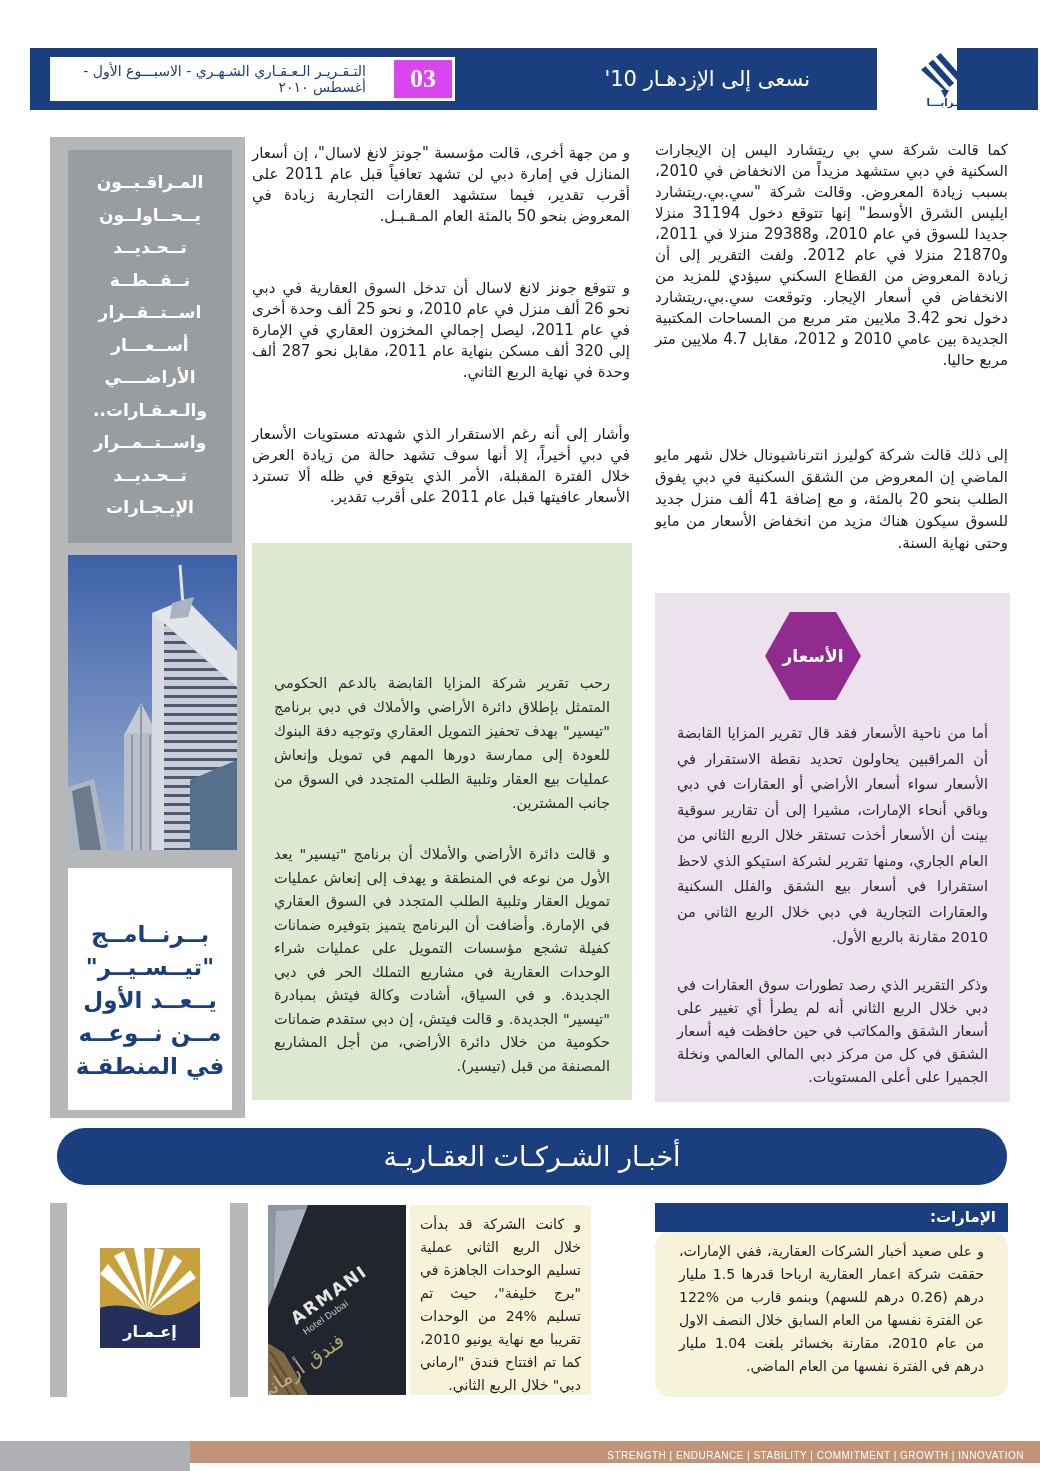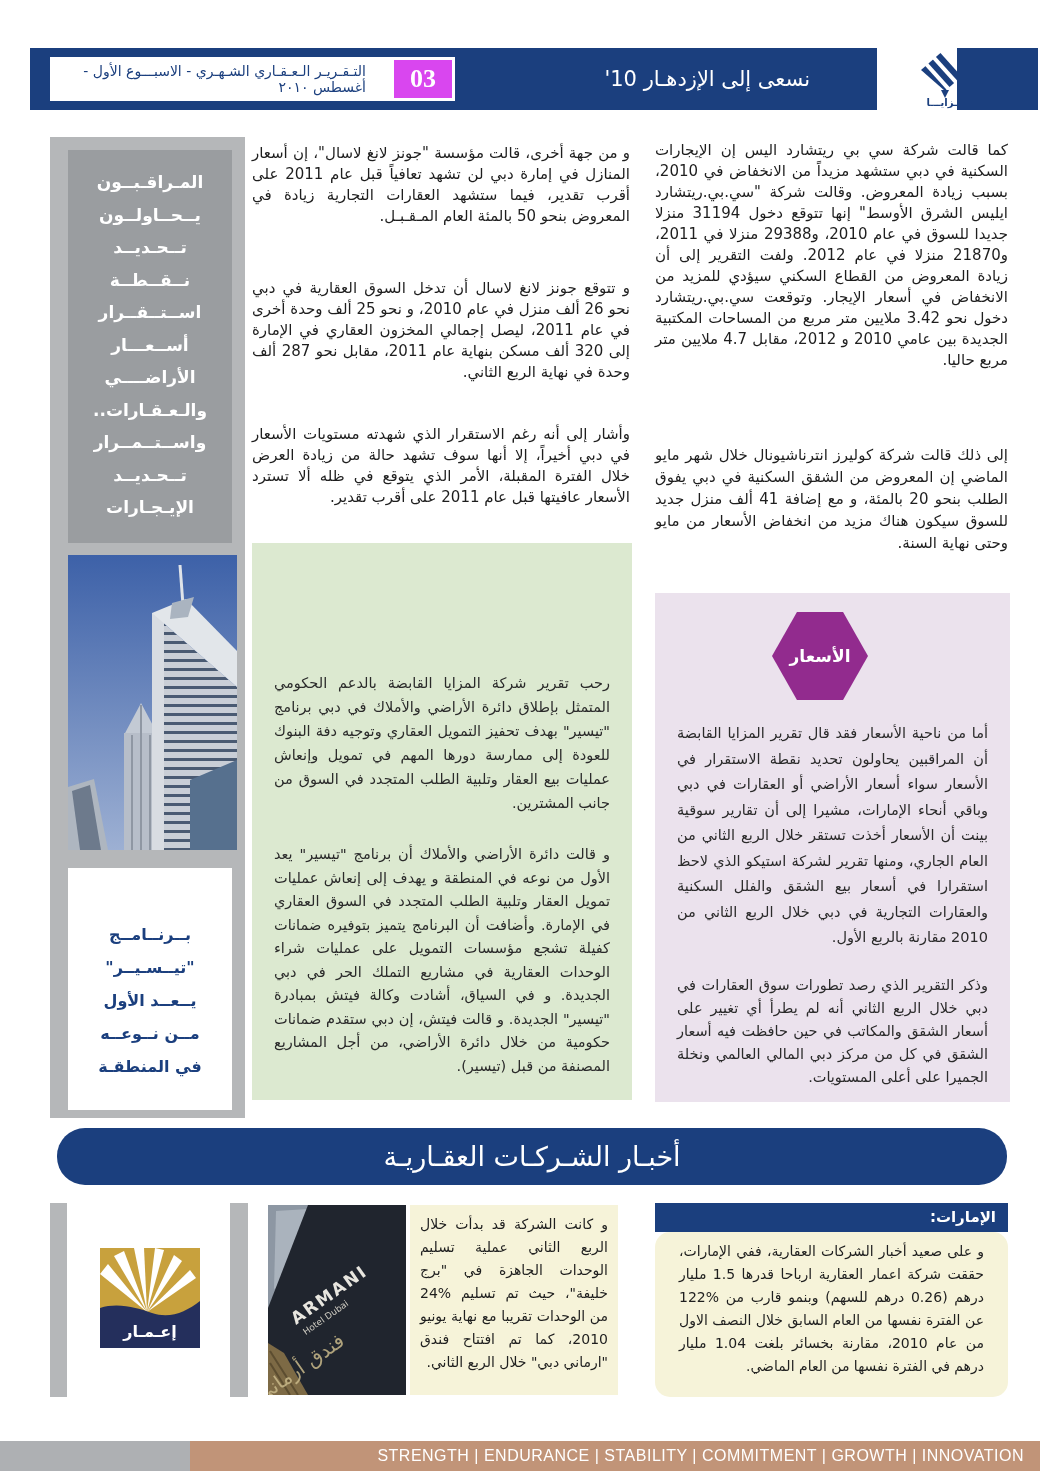--- a/index.html
+++ b/index.html
@@ -22,21 +22,21 @@
   .corner-sq { left:957px; top:48px; width:81px; height:62px; background:#1b3f7e; }
 
   
   .side-col { left:50px; top:137px; width:195px; height:981px; background:#b5b7b9; }
   .quote1 { left:68px; top:150px; width:164px; height:393px; background:#9a9da0; padding-top:16px;
             text-align:center; direction:rtl; overflow:hidden; }
   .quote1 div { color:#ffffff; font-weight:bold; font-size:17px; line-height:32.5px; }
   .photo1 { left:68px; top:555px; width:169px; height:295px; overflow:hidden; }
   .quote2 { left:68px; top:868px; width:164px; height:242px; background:#ffffff; padding-top:50px;
             text-align:center; direction:rtl; overflow:hidden; }
-  .quote2 div { color:#1b3f7e; font-weight:bold; font-size:16px; line-height:33px; }
+  .quote2 div { color:#1b3f7e; font-weight:bold; font-size:23px; line-height:33px; }
 
   
   .para { direction:rtl; text-align:justify; color:#1e1e1e; font-size:15px; line-height:21px; }
   .m-col { left:252px; width:378px; }
   .r-col { left:655px; width:353px; }
   .m-p1 { top:143px; } .m-p2 { top:278px; } .m-p3 { top:424px; }
   .r-p1 { top:140px; } .r-p2 { top:444px; line-height:22px; }
 
   
   .green-box { left:252px; top:543px; width:380px; height:557px; background:#dce9d0; overflow:hidden; }
@@ -44,42 +44,42 @@
   .box-para { position:absolute; left:22px; right:22px; direction:rtl; text-align:justify;
               color:#2a2a2a; font-size:14.5px; }
   .g-p1 { top:128px; line-height:24px; }
   .g-p2 { top:300px; line-height:23.5px; }
   .p-p1 { top:128px; line-height:25.5px; }
   .p-p2 { top:381px; line-height:23px; }
   .badge { position:absolute; display:flex; flex-direction:column; align-items:center; justify-content:center;
            color:#ffffff; font-weight:bold; font-size:17px; line-height:21px; direction:rtl; text-align:center; }
   .badge-green { left:145px; top:20px; width:96px; height:92px; background:#4e9c3f;
            clip-path:polygon(50% 0%, 88% 18%, 100% 58%, 76% 100%, 24% 100%, 0% 58%, 12% 18%); }
-  .badge-purple { left:117px; top:19px; width:96px; height:88px; background:#922b8e;
+  .badge-purple { left:110px; top:19px; width:96px; height:88px; background:#922b8e;
            clip-path:polygon(26% 0%, 74% 0%, 100% 50%, 74% 100%, 26% 100%, 0% 50%); }
 
   
   .banner { left:57px; top:1128px; width:950px; height:57px; background:#1b3f7e; border-radius:28px;
             color:#ffffff; font-size:27px; line-height:57px; text-align:center; direction:rtl; letter-spacing:1px; }
 
   
   .b-frame { left:50px; top:1203px; width:198px; height:194px; background:#b5b7b9; }
   .b-frame-inner { position:absolute; left:17px; top:0; width:163px; height:194px; background:#ffffff; }
   .emaar { left:100px; top:1248px; width:100px; height:100px; }
   .armani { left:268px; top:1205px; width:138px; height:190px; overflow:hidden; }
   .cream { background:#f6f3d9; direction:rtl; text-align:justify; color:#1e1e1e; overflow:hidden; }
-  .b-mid-cream { left:410px; top:1205px; width:208px; height:190px; padding:8px 10px; font-size:14px; line-height:23px; }
+  .b-mid-cream { left:410px; top:1205px; width:181px; height:190px; padding:8px 10px; font-size:14px; line-height:23px; }
   .uae-bar { left:655px; top:1203px; width:353px; height:29px; background:#1b3f7e; color:#ffffff;
              font-weight:bold; font-size:15px; line-height:29px; direction:rtl; text-align:right; padding:0 12px; }
   .uae-cream { left:655px; top:1232px; width:353px; height:165px; padding:8px 24px; font-size:14px; line-height:23px;border-radius:15px; }
 
   
   .footer-gray { left:0; top:1441px; width:190px; height:30px; background:#aeb0b3; }
-  .footer-tan  { left:190px; top:1441px; width:850px; height:31px; background:#c19478; color:#ffffff;
-                 font-family:"Liberation Sans",sans-serif; font-size:16px; line-height:30px;
+  .footer-tan  { left:190px; top:1441px; width:850px; height:22px; background:#c19478; color:#ffffff;
+                 font-family:"Liberation Sans",sans-serif; font-size:10px; line-height:30px;
                  text-align:right; padding-right:16px; letter-spacing:0.5px; }
 </style>
 </head>
 <body>
 
 <div class="abs header-band"></div>
 
 <div class="abs title-box">
   <div class="title-text">التـقـريـر الـعـقـاري الشـهـري - الاسبـــوع الأول - أغسطس ٢٠١٠</div>
   <div class="page-num">03</div>

